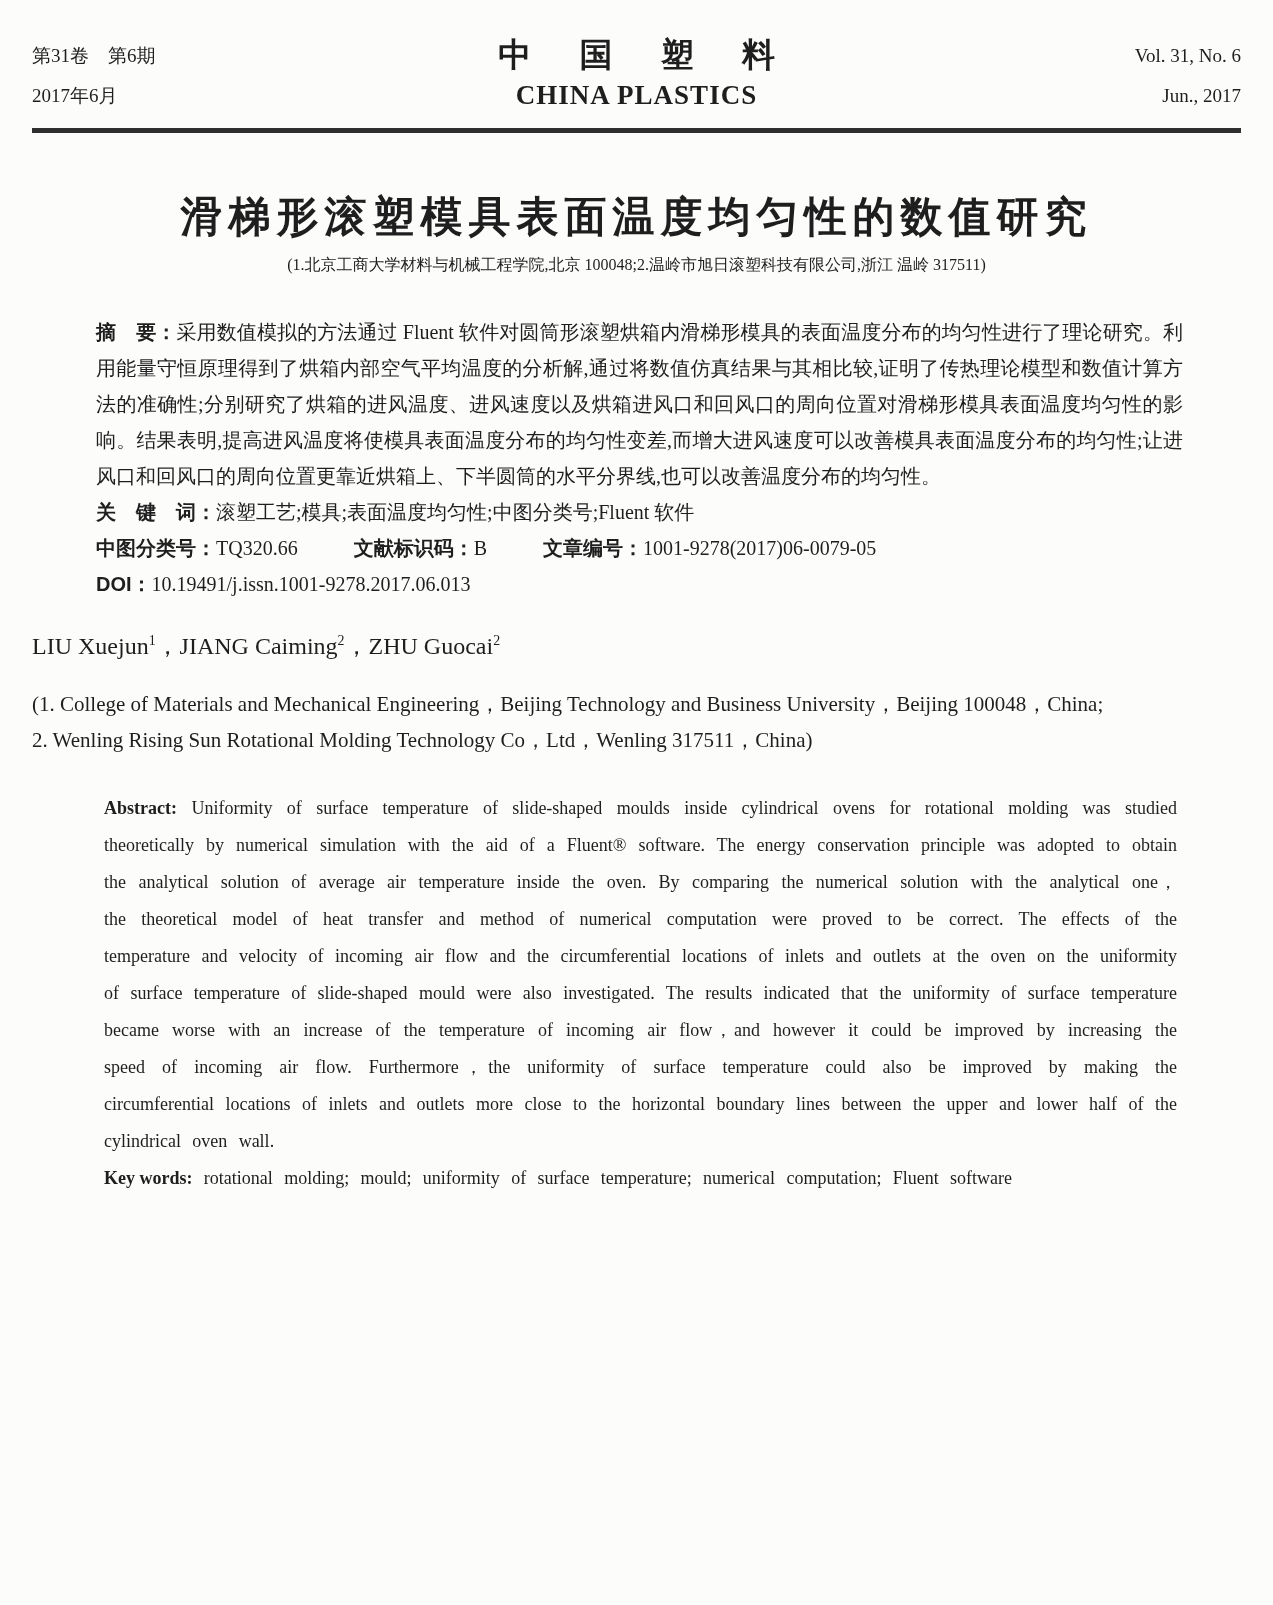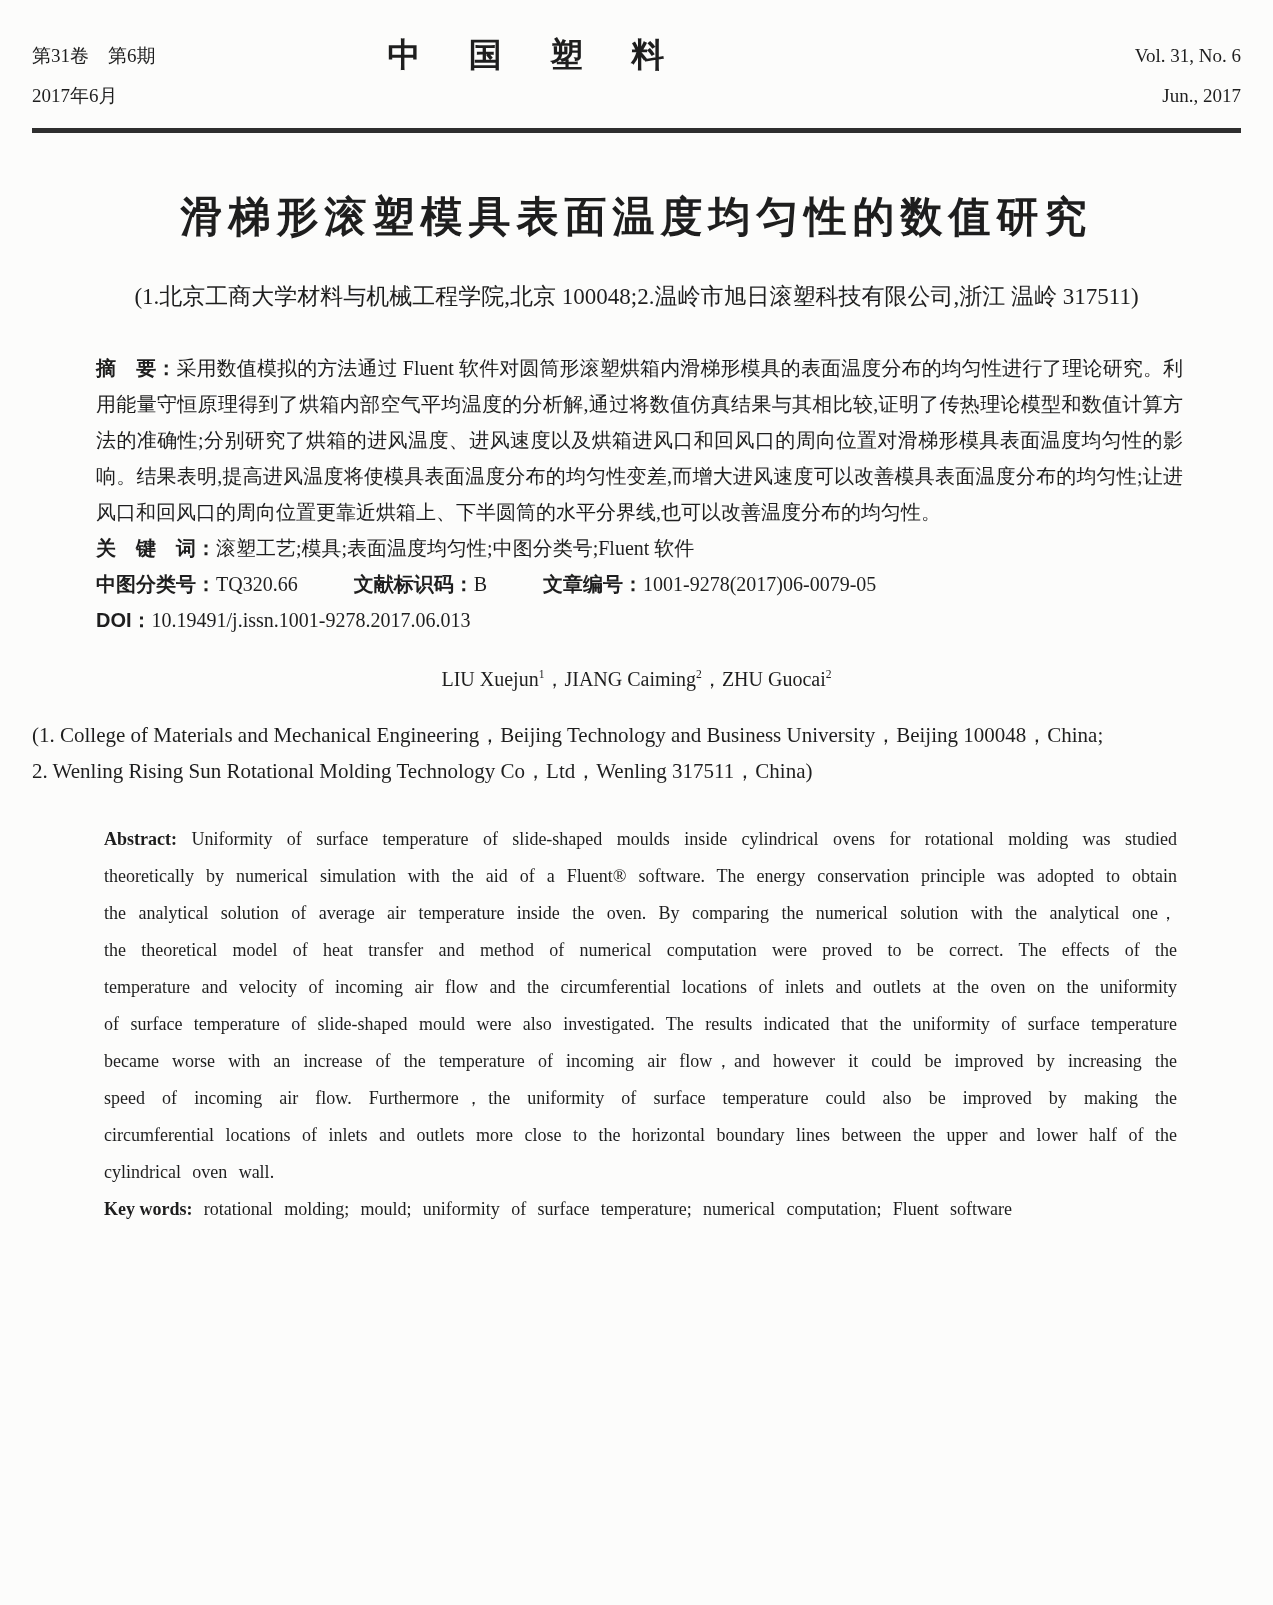--- a/index.html
+++ b/index.html
@@ -21,21 +21,21 @@
 
   
   .journal-header {
     display: flex;
     justify-content: space-between;
     align-items: flex-start;
   }
   .hdr-col { font-size: 19px; line-height: 40px; white-space: nowrap; }
   .hdr-left  { flex: 1; text-align: left; }
   .hdr-right { flex: 1; text-align: right; }
-  .hdr-center { flex: 1.4; }
+  .hdr-center { flex: 1.4; text-align: center; }
   .journal-title-cn {
     font-size: 33px;
     font-weight: bold;
     letter-spacing: 20px;
     margin-right: -20px;
     line-height: 1.2;
   }
   .journal-title-en {
     font-size: 27px;
     font-weight: bold;
@@ -64,23 +64,23 @@
     text-align: center;
     font-size: 27px;
     letter-spacing: 2px;
   }
   .cn-authors sup, .en-authors sup {
     font-size: 0.58em;
     vertical-align: super;
     letter-spacing: 0;
   }
   .cn-affiliation {
-    margin-top: 36px;
+    margin-top: 10px;
     text-align: center;
-    font-size: 23px;
+    font-size: 16px;
   }
   .body-block {
     margin-left: 64px;
     margin-right: 58px;
     font-size: 20px;
     line-height: 36px;
     text-align: justify;
   }
   .cn-abstract { margin-top: 38px; }
   .cn-label {
@@ -92,22 +92,22 @@
   
   .en-title {
     margin-top: 34px;
     text-align: center;
     font-size: 31px;
     font-weight: bold;
     line-height: 47px;
   }
   .en-authors {
     margin-top: 28px;
-    text-align: center;
-    font-size: 20px;
+    text-align: left;
+    font-size: 24px;
     font-family: Liberation Serif, serif;
   }
   .en-affiliation {
     margin-top: 24px;
     text-align: left;
     font-size: 21px;
     line-height: 36px;
   }
   .en-body {
     margin-left: 72px;
@@ -125,20 +125,21 @@
 
 <div class="page">
 
   <header class="journal-header">
     <div class="hdr-col hdr-left">
       <div>第31卷　第6期</div>
       <div>2017年6月</div>
     </div>
     <div class="hdr-col hdr-center">
       <div class="journal-title-cn">中 国 塑 料</div>
+      <div class="journal-title-en">CHINA PLASTICS</div>
     </div>
     <div class="hdr-col hdr-right">
       <div>Vol. 31, No. 6</div>
       <div>Jun., 2017</div>
     </div>
   </header>
 
   <div class="double-rule"></div>
 
   <h1 class="cn-title">滑梯形滚塑模具表面温度均匀性的数值研究</h1>

